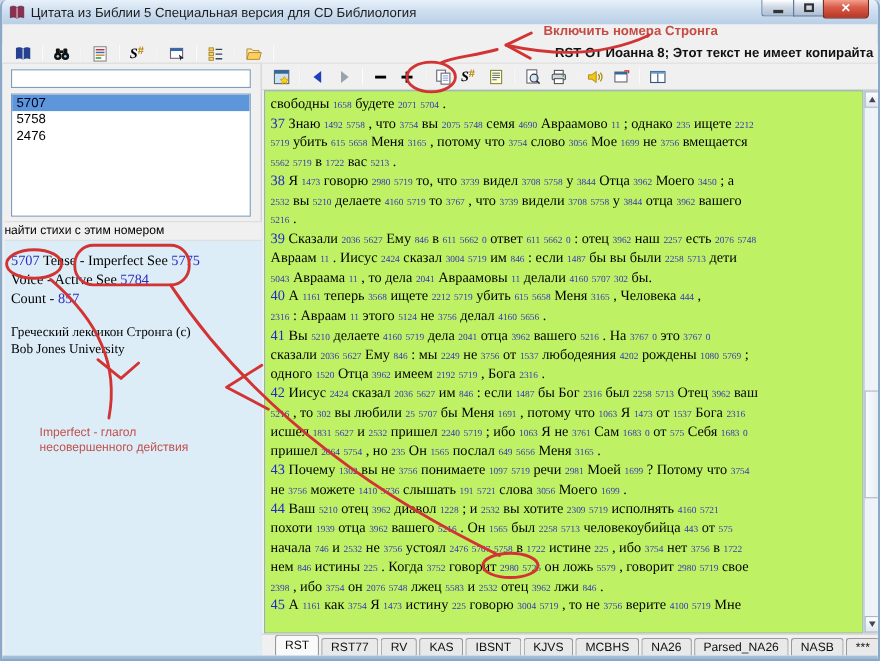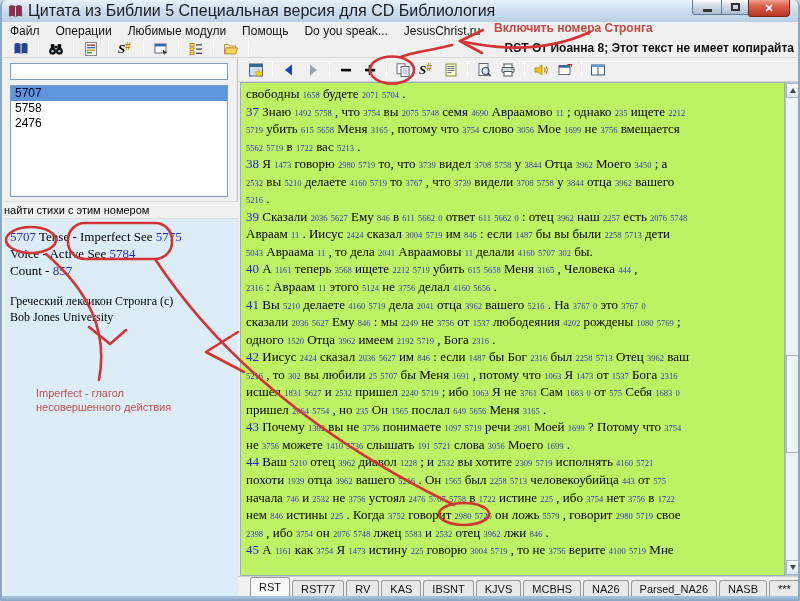--- a/index.html
+++ b/index.html
@@ -8,21 +8,21 @@
     position:relative;width:800px;height:601px;overflow:hidden;
     font-family:"Liberation Sans",sans-serif;
     background:#f0f0f0;
     border:2px solid #8aa8c8;border-top:none;border-radius:6px 6px 2px 2px;
   }
   
   .titlebar{position:absolute;left:0;top:0;width:100%;height:22px;
     background:linear-gradient(#e8f1fa,#cfdff0 45%,#b9cfe6);
     border-radius:5px 5px 0 0;display:flex;align-items:center;padding-left:6px;}
   .titlebar .app-icon{width:15px;height:15px;margin-right:5px;flex:0 0 auto;}
-  .title-text{font-size:16px;color:#1c1c1c;white-space:nowrap;}
+  .title-text{font-size:12px;color:#1c1c1c;white-space:nowrap;}
   .win-btns{position:absolute;right:8px;top:0;display:flex;}
   .win-btn{height:15px;border:1px solid #5e7b9a;border-top:none;
     background:linear-gradient(#fdfeff,#cfd9e6 45%,#aebfd2);
     display:flex;align-items:center;justify-content:center;margin-left:-1px;}
   .win-btn.min{width:30px;border-radius:0 0 0 3px;}
   .win-btn.max{width:28px;}
   .win-btn.close{width:42px;height:17px;background:linear-gradient(#f2a08c,#d95e4a 40%,#b83523);border-radius:0 0 4px 3px;border-color:#7e2318;}
   .glyph-min{width:9px;height:3px;background:#333;margin-top:6px;}
   .glyph-max{width:9px;height:8px;border:2px solid #333;}
   .glyph-x{color:#fff;font-size:11px;font-weight:bold;line-height:1;}
@@ -106,28 +106,20 @@
         </span>
       <span class="win-btn max">
           <span class="glyph-max"></span>
         </span>
       <span class="win-btn close">
           <span class="glyph-x">✕</span>
         </span>
     </span>
   </div>
 
-  <div class="menubar">
-      <span class="menu-item">Файл</span>
-      <span class="menu-item">Операции</span>
-      <span class="menu-item">Любимые модули</span>
-      <span class="menu-item">Помощь</span>
-      <span class="menu-item">Do you speak...</span>
-      <span class="menu-item">JesusChrist.ru</span>
-    </div>
 
   <div class="toolbar-row">
     <span class="toolbar1">
         <span class="tbtn">
           <span class="ticon">
             <svg viewBox="0 0 16 16">
               <path d="M8 3.2C6 1.7 3.3 1.7 1.5 2.7V12.8C3.3 11.8 6 11.8 8 13.3 10 11.8 12.7 11.8 14.5 12.8V2.7C12.7 1.7 10 1.7 8 3.2Z" fill="#26418f"></path>
               <path d="M8 3.2v10.1" stroke="#fff" stroke-width="0.9"></path>
             </svg>
           </span>

